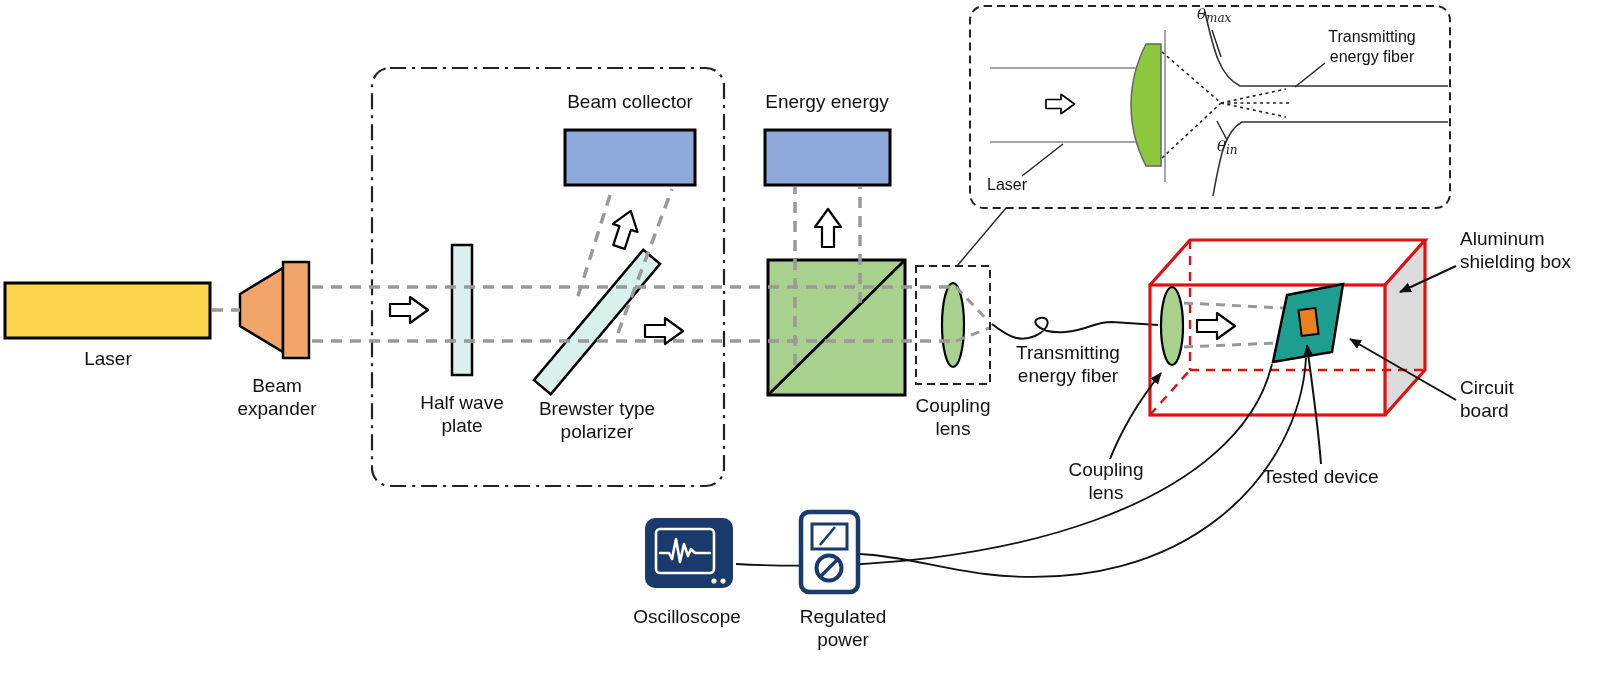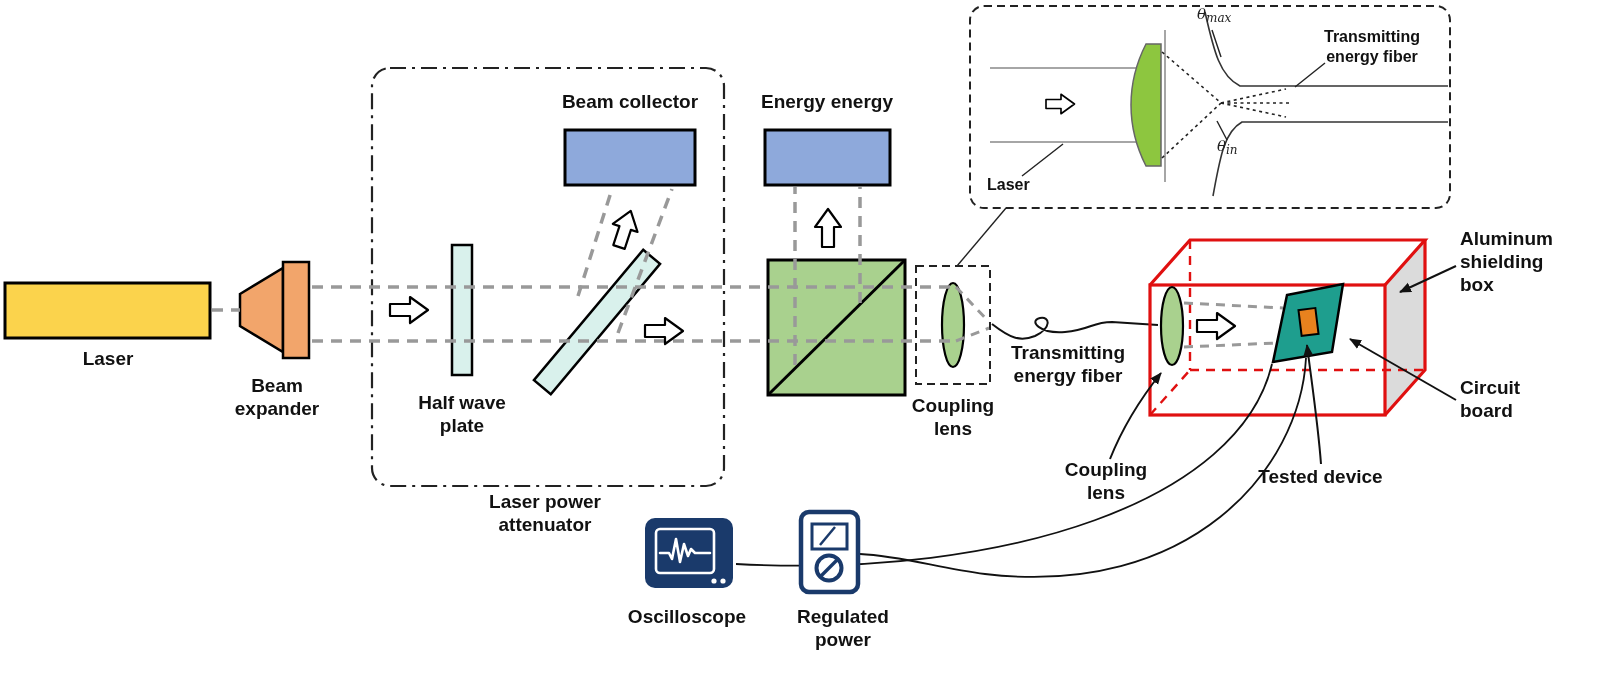--- a/index.html
+++ b/index.html
@@ -1,19 +1,19 @@
 <!DOCTYPE html>
 <html style="--laser_fill: #FBD34C; --expander_fill: #F2A56B; --optic_fill: #D9F1EC; --meter_fill: #8EA9DB; --splitter_fill: #A9D18E; --lens_fill: #A9D18E; --inset_lens_fill: #8DC63F; --shield_box_stroke: #E01010; --board_fill: #1E9E8E; --device_fill: #E8821E; --instrument_color: #1A3A6B; --beam_color: #999999;"><head>
 <meta charset="utf-8">
 <style>
   html,body{margin:0;padding:0;background:#fff}
   .stage{position:relative;width:1600px;height:673px;background:#fff;overflow:hidden;
          font-family:"Liberation Sans",sans-serif;color:#111}
   .stage svg{position:absolute;left:0;top:0}
-  .lbl{position:absolute;font-weight:700;font-size:19px;line-height:1.22;text-align:center;color:#111}
+  .lbl{position:absolute;font-weight:400;font-size:19px;line-height:1.22;text-align:center;color:#111}
   .lbl.left{text-align:left}
   .lbl.small{font-size:16px}
   .theta{position:absolute;font-family:"DejaVu Serif",serif;font-style:italic;font-size:15px;color:#222}
   .theta .sub{font-size:12px;vertical-align:-3px}
 
   
   .laserbox{fill:var(--laser_fill,#FBD34C);stroke:#000;stroke-width:3}
   .expander{fill:var(--expander_fill,#F2A56B);stroke:#000;stroke-width:2.5}
   .optic{fill:var(--optic_fill,#D9F1EC);stroke:#000;stroke-width:2.5}
   .meterbox{fill:var(--meter_fill,#8EA9DB);stroke:#000;stroke-width:3}
@@ -160,23 +160,23 @@
     <path d="M1456,266 L1400,292" class="ptr" marker-end="url(#ah)"></path>
     <path d="M1456,400 L1350,339" class="ptr" marker-end="url(#ah)"></path>
     <path d="M1321,464 C1318,424 1312,385 1307,345" class="ptr" marker-end="url(#ah)"></path>
     <path d="M1110,459 C1124,424 1141,398 1161,373" class="ptr" marker-end="url(#ah)"></path>
   </g>
 </svg>
 
 <div class="lbl" style="left:28px;top:347px;width:160px">Laser</div>
 <div class="lbl" style="left:400px;top:391px;width:124px">Half wave plate</div>
 <div class="lbl" style="left:217px;top:374px;width:120px">Beam expander</div>
+<div class="lbl" style="left:520px;top:397px;width:154px">Brewster type polarizer</div>
 <div class="lbl" style="left:553px;top:90px;width:154px">Beam collector</div>
 <div class="lbl" style="left:750px;top:90px;width:154px">Energy energy</div>
-<div class="lbl" style="left:468px;top:490px;width:154px">Laser power attenuator</div>
 <div class="lbl" style="left:903px;top:394px;width:100px">Coupling lens</div>
 <div class="lbl" style="left:997px;top:341px;width:142px">Transmitting energy fiber</div>
 <div class="lbl" style="left:607px;top:605px;width:160px">Oscilloscope</div>
 <div class="lbl left" style="left:1460px;top:227px;width:118px">Aluminum shielding box</div>
 <div class="lbl" style="left:781px;top:605px;width:124px">Regulated power</div>
 <div class="lbl left" style="left:1460px;top:376px;width:80px">Circuit board</div>
 <div class="lbl" style="left:1056px;top:458px;width:100px">Coupling lens</div>
 <div class="lbl" style="left:1238px;top:465px;width:165px">Tested device</div>
 
 <div class="lbl small" style="left:1306px;top:27px;width:132px">Transmitting energy fiber</div>

